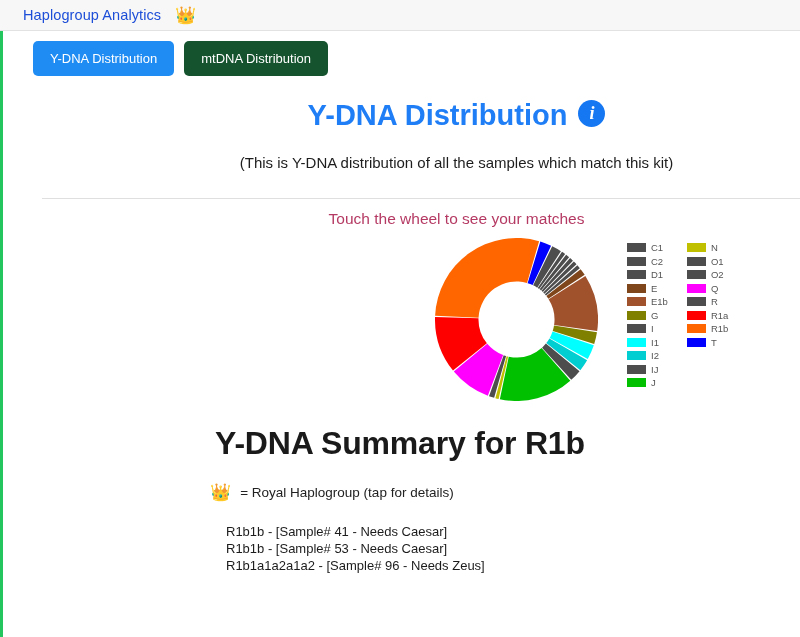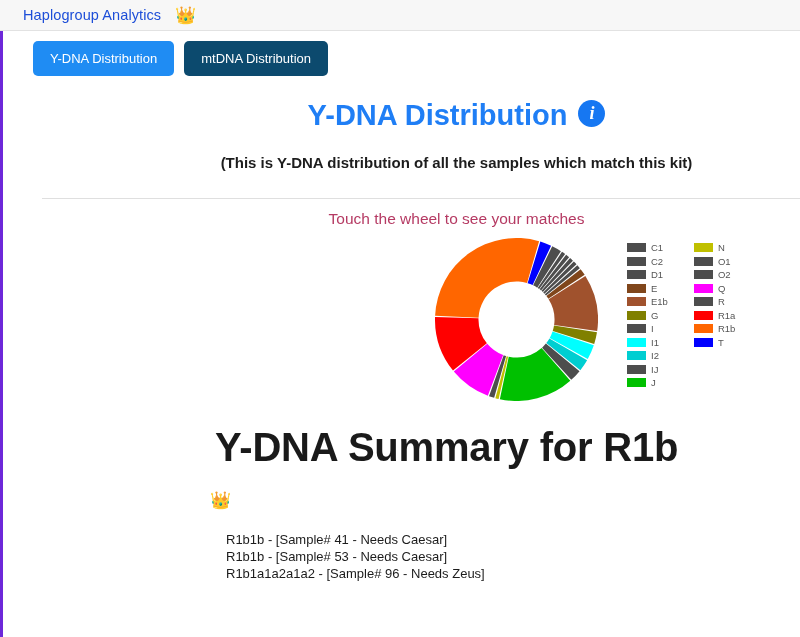--- a/index.html
+++ b/index.html
@@ -31,42 +31,42 @@
     margin-left:14px;
     line-height:1;
   }
 
   
   #page-frame {
     position:absolute;
     left:0; top:31px;
     width:800px; height:606px;
     background:#ffffff;
-    border-left:3px solid #6d28d9;
+    border-left:3px solid #22c55e;
   }
 
   
   #tab-row {
     display:flex;
     gap:10px;
     padding:10px 0 0 30px;
   }
   .tab-btn {
     border:none;
     border-radius:5px;
     color:#ffffff;
     font-size:13px;
     font-family:"Liberation Sans", sans-serif;
     padding:0 17px;
     height:35px;
     cursor:pointer;
     white-space:nowrap;
   }
   .tab-btn.active   { background:#1f8cf3; }
-  .tab-btn.inactive { background:#0c4a6e; }
+  .tab-btn.inactive { background:#14532d; }
 
   
   #title-block { padding-top:23px; text-align:center; }
   #dist-title {
     font-size:29px;
     font-weight:bold;
     color:#1f7ef5;
     display:inline-block;
     vertical-align:middle;
     margin-left:110px;
@@ -83,21 +83,21 @@
     font-style:italic;
     font-family:"Liberation Serif", serif;
     text-align:center;
     line-height:27px;
     margin-left:11px;
     margin-bottom:4px;
     cursor:pointer;
   }
   #dist-subtitle {
     font-size:15px;
-    font-weight:bold;
+    font-weight:normal;
     color:#1d1d1d;
     text-align:center;
     margin-top:22px;
     margin-left:110px;
   }
 
   
   #divider {
     height:1px;
     background:#dfdfdf;
@@ -123,21 +123,21 @@
     position:absolute;
     left:432px; top:0;
     width:163px; height:163px;
   }
   #donut-wrap svg { display:block; }
 
   #legend {
     position:absolute;
     left:624px; top:3px;
     display:flex;
-    gap:26px;
+    gap:19px;
   }
   .legend-col { display:flex; flex-direction:column; }
   .legend-item {
     display:flex;
     align-items:center;
     height:13.5px;
     cursor:pointer;
   }
   .legend-swatch {
     width:19px; height:9px;
@@ -147,21 +147,21 @@
   .legend-label {
     font-size:9.5px;
     color:#555555;
     white-space:nowrap;
     line-height:1;
   }
 
   
   #summary-block { padding-left:212px; margin-top:22px; }
   #summary-title {
-    font-size:40px;
+    font-size:32px;
     font-weight:bold;
     color:#1a1a1a;
     letter-spacing:-.2px;
   }
   #royal-legend {
     margin-top:22px;
     margin-left:-5px;
     display:flex;
     align-items:center;
     font-size:13.5px;
@@ -317,20 +317,21 @@
         </div>
     </div>
 
   </div>
 
   <div id="summary-block">
     <div id="summary-title">Y-DNA Summary for R1b</div>
 
     <div id="royal-legend">
       <span id="royal-crown">👑</span>
+      <span id="royal-text">= Royal Haplogroup (tap for details)</span>
     </div>
 
     <div id="sample-list">
         <div class="sample-row">R1b1b - [Sample# 41 - Needs Caesar]</div>
         <div class="sample-row">R1b1b - [Sample# 53 - Needs Caesar]</div>
         <div class="sample-row">R1b1a1a2a1a2 - [Sample# 96 - Needs Zeus]</div>
       </div>
   </div>
 
 </div>

